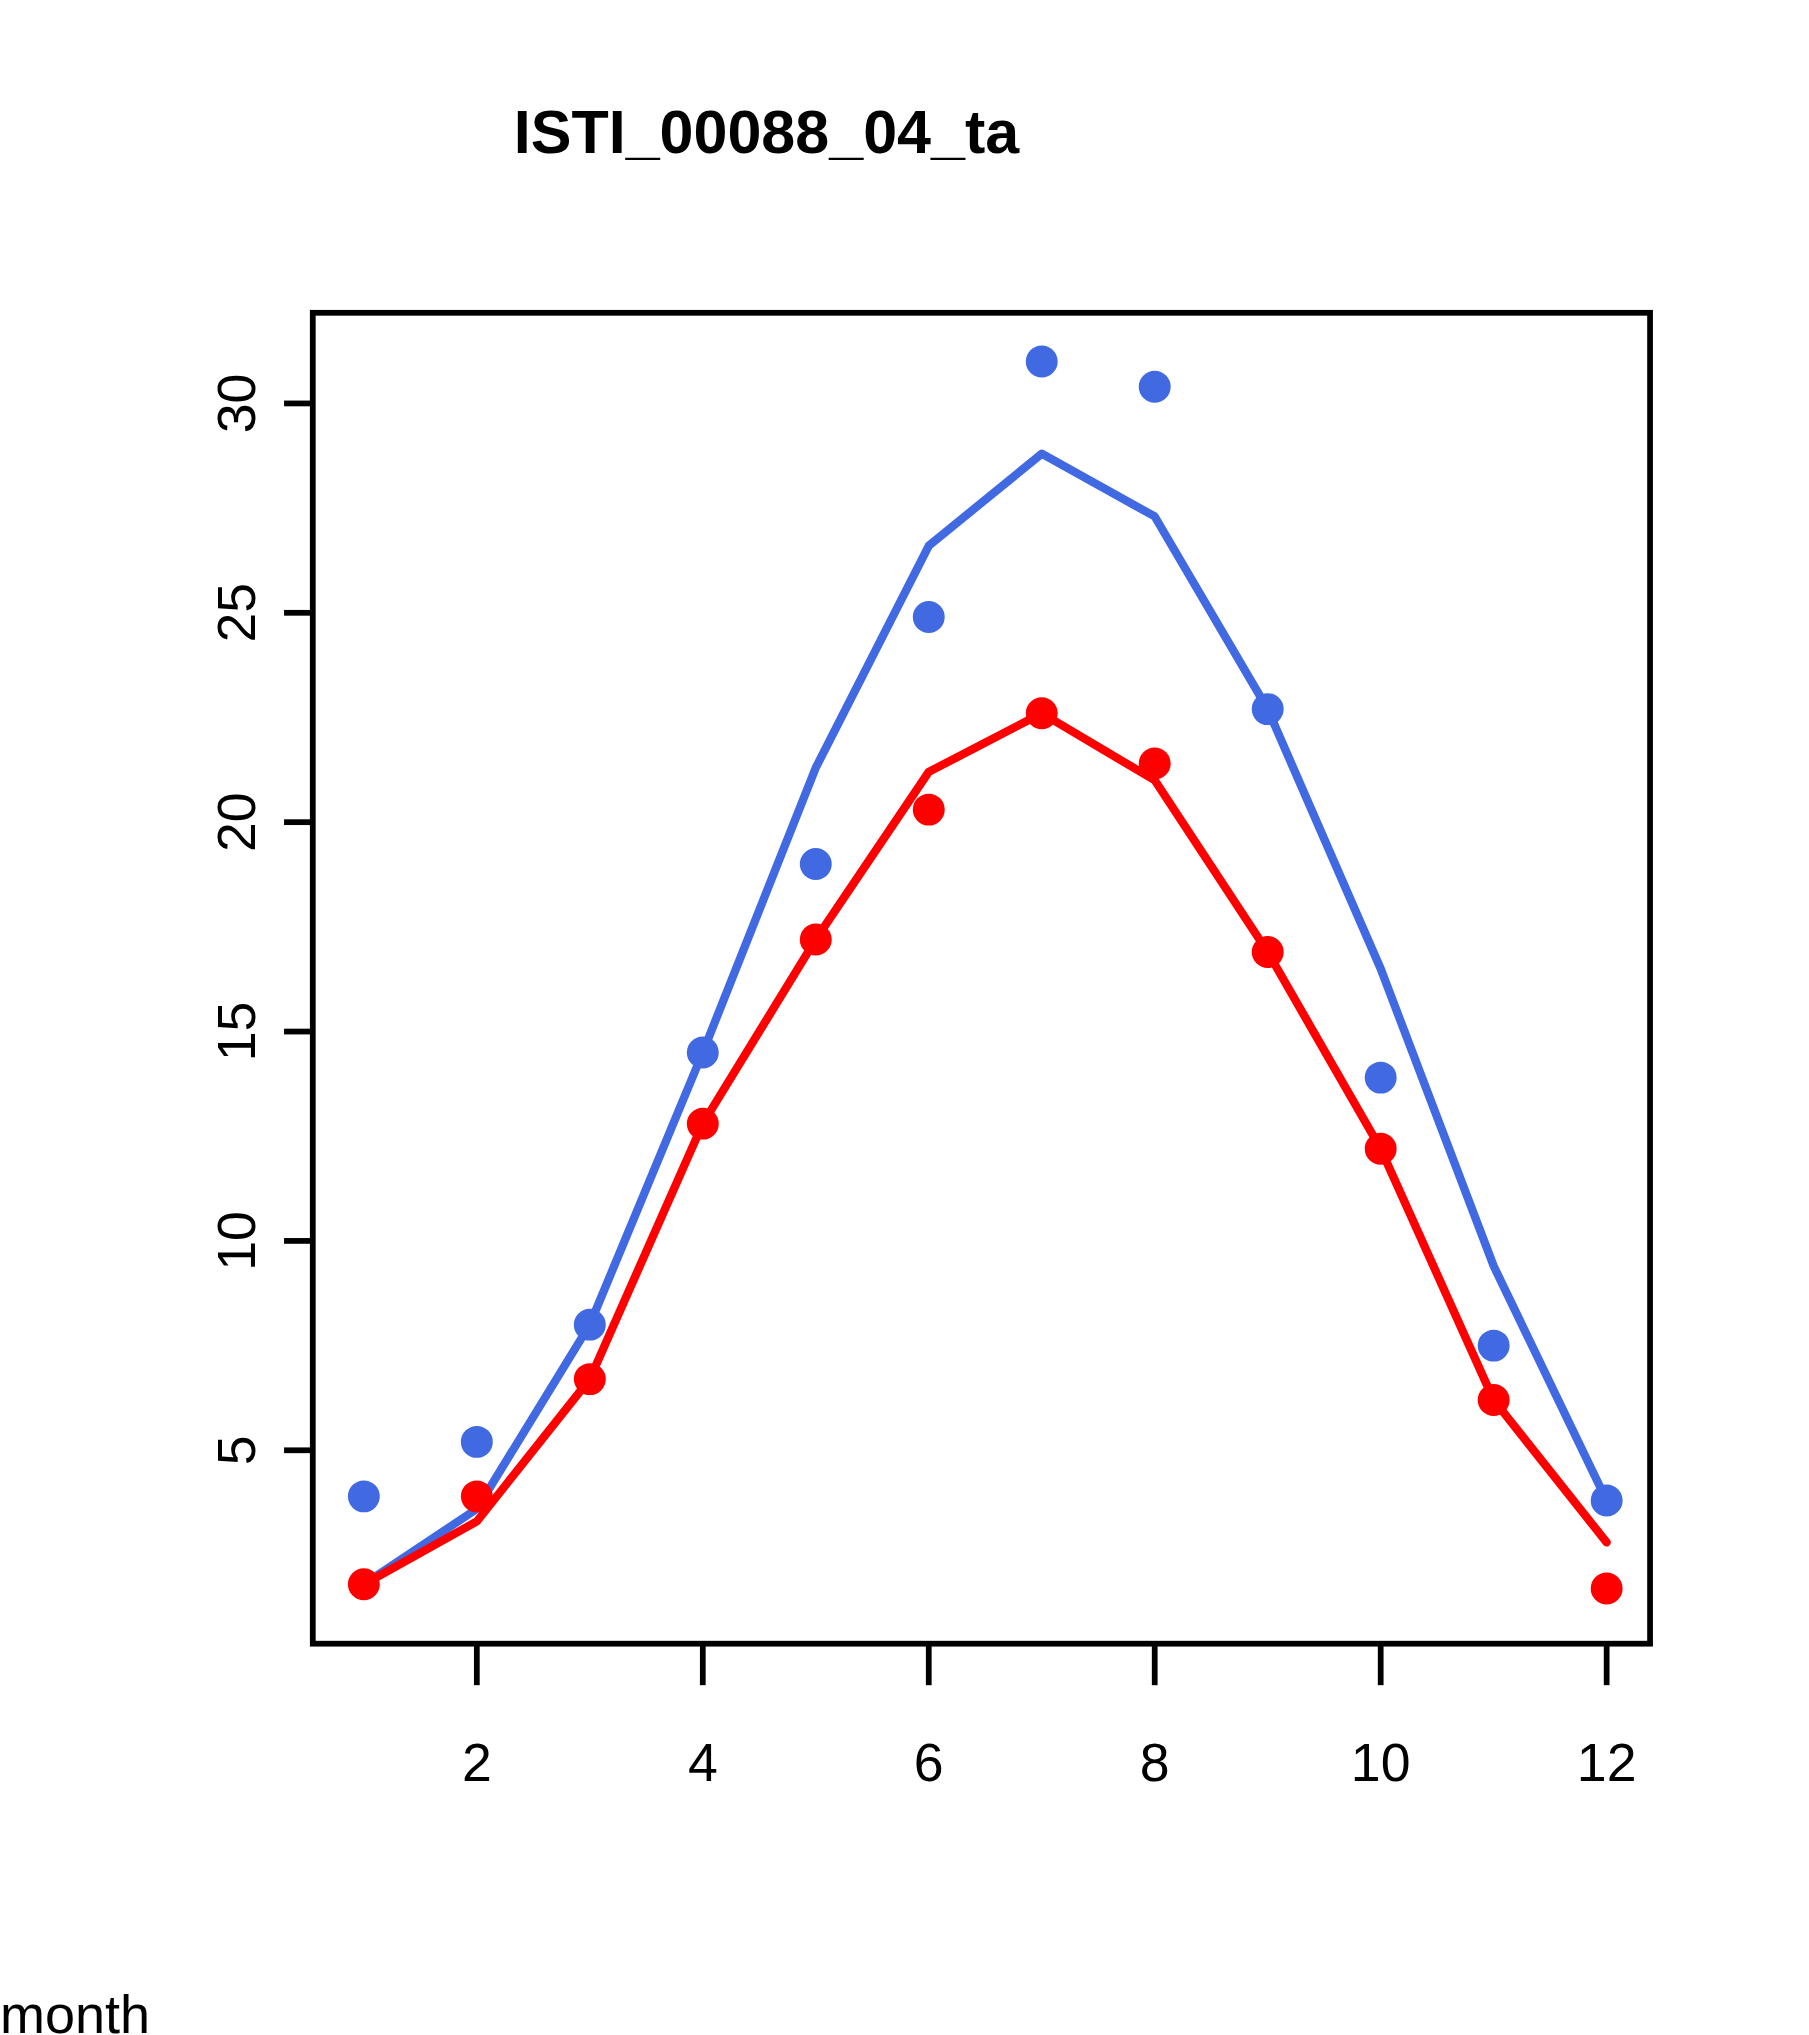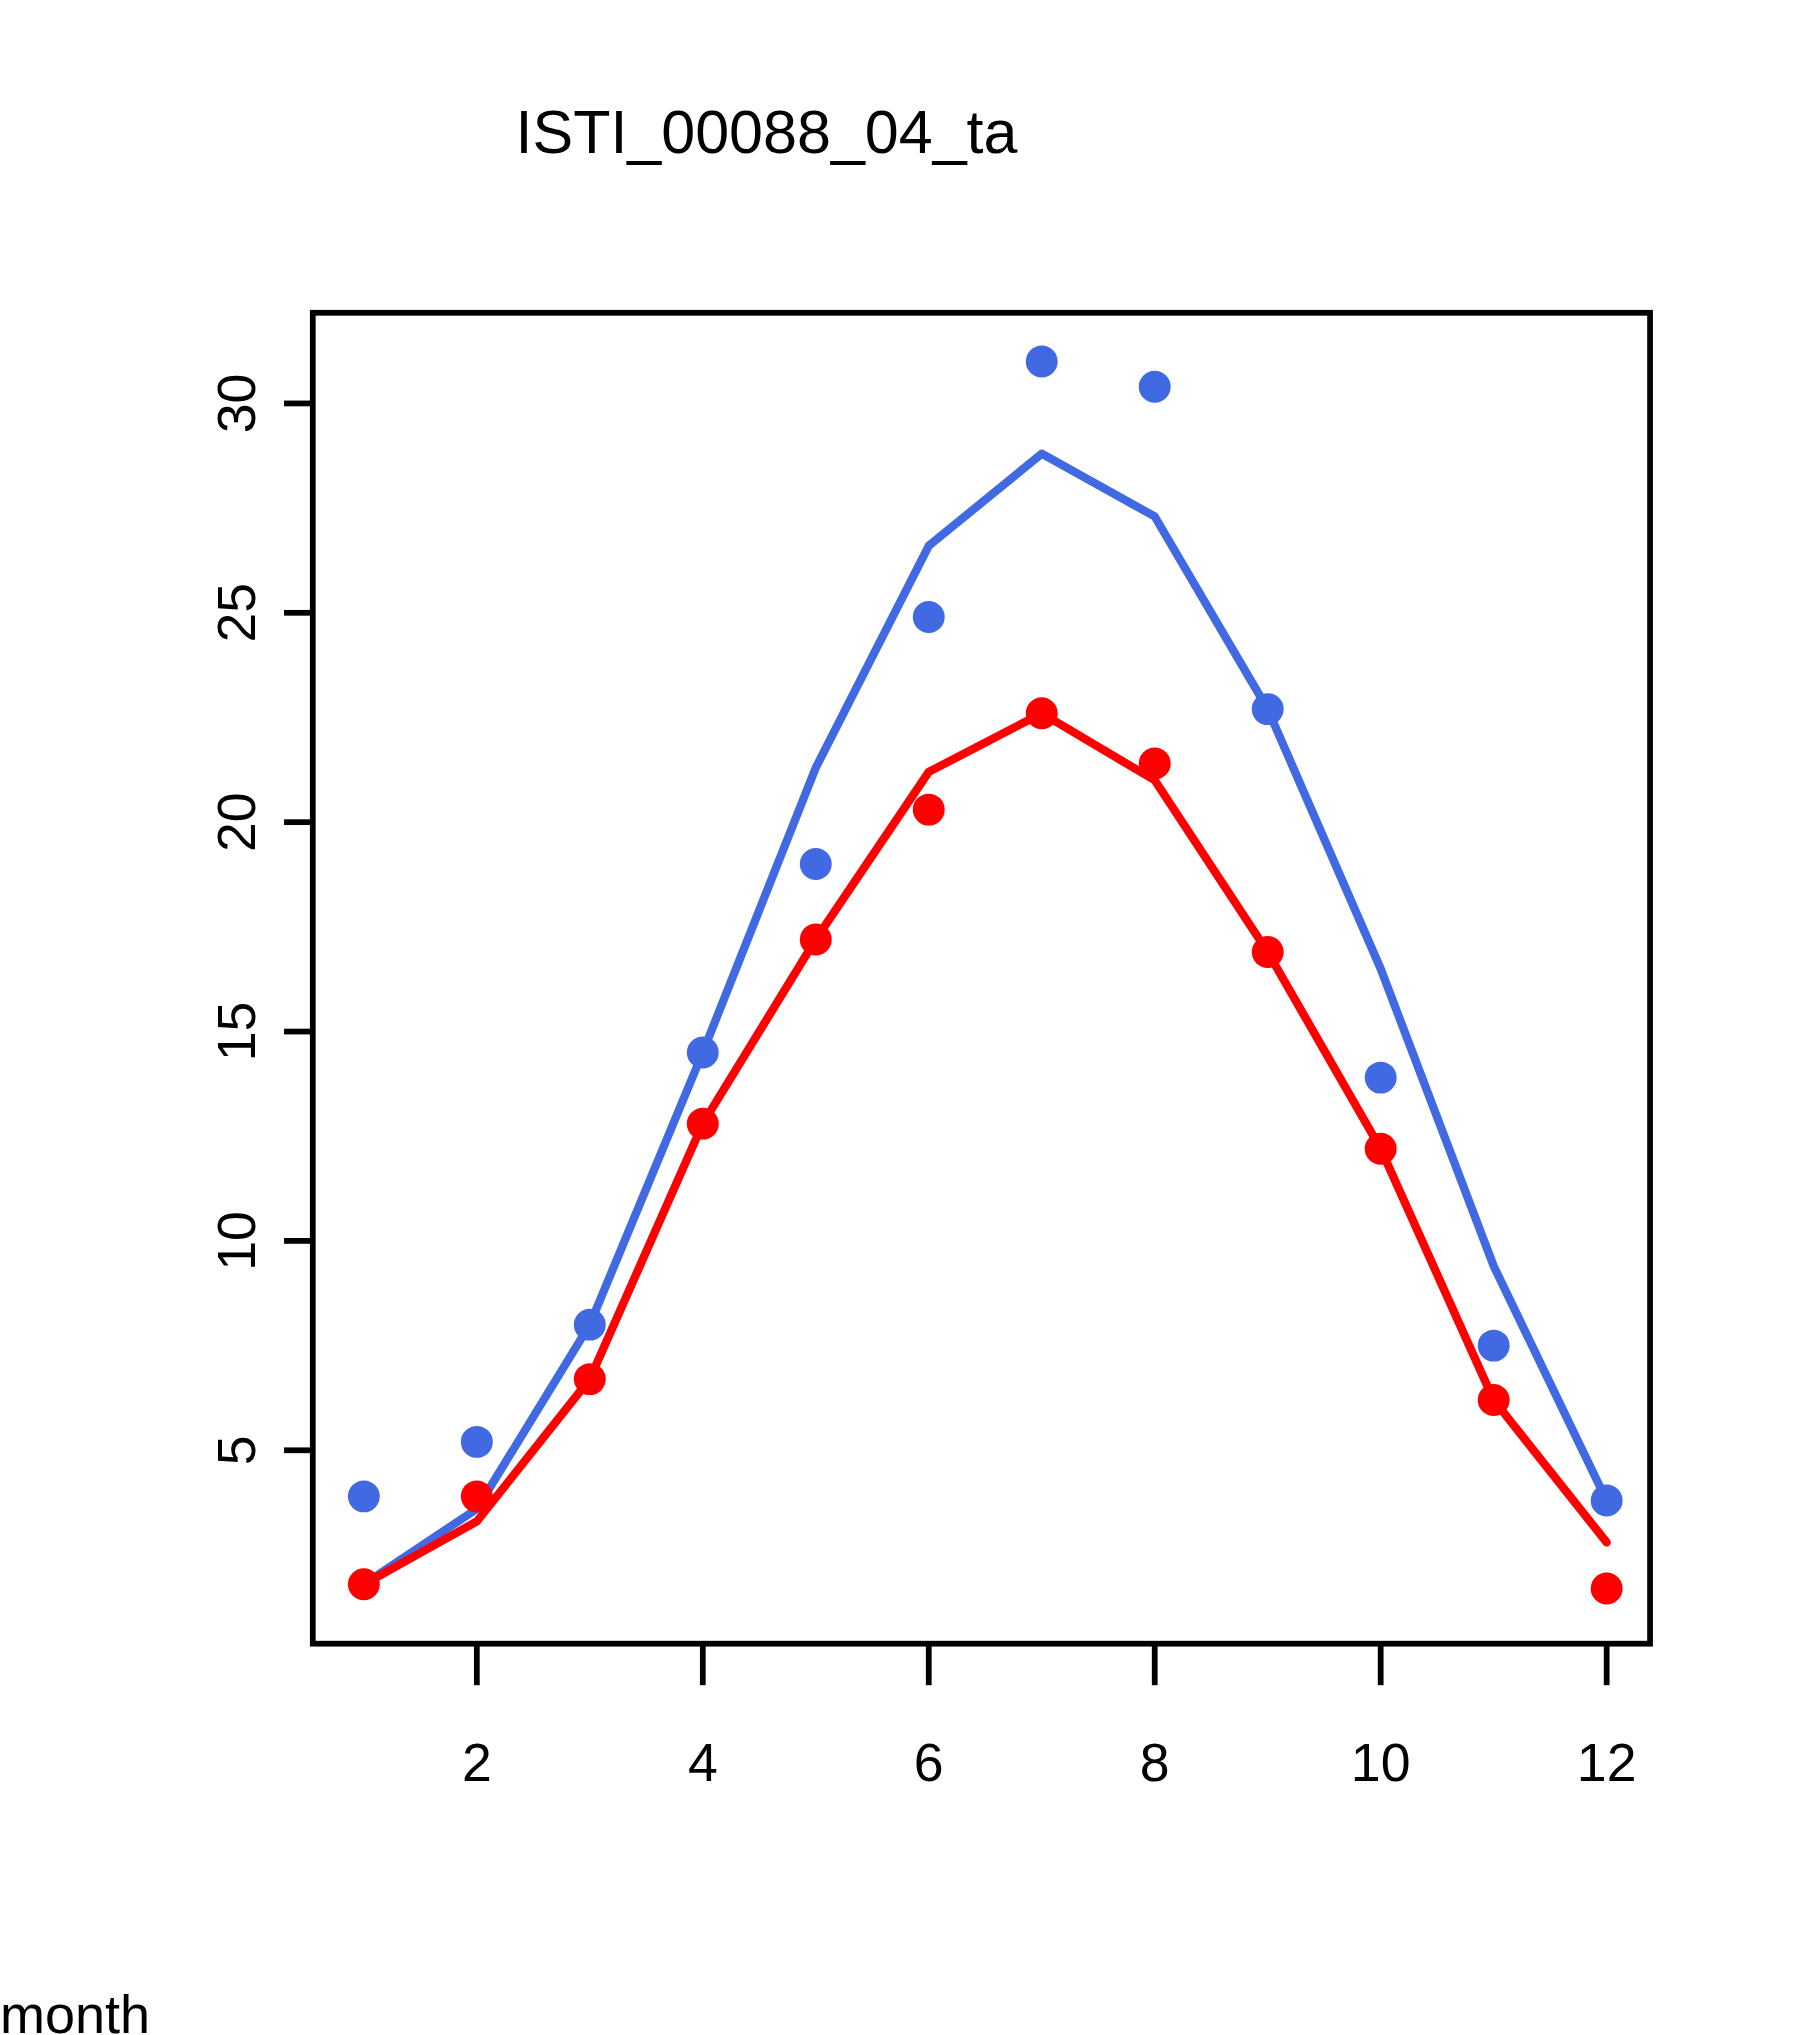--- a/index.html
+++ b/index.html
@@ -21,21 +21,21 @@
     height: 2035px;
     background: #ffffff;
   }
   #chart-title {
     position: absolute;
     left: 0;
     top: 102px;
     width: 1533px;
     text-align: center;
     font-size: 61px;
-    font-weight: normal;
+    font-weight: bold;
     font-family: "Liberation Sans", sans-serif;
     letter-spacing: 0px;
     line-height: 1.0;
     white-space: nowrap;
   }
   #xlabel {
     position: absolute;
     left: 0;
     top: 1987px;
     width: 1604px;

